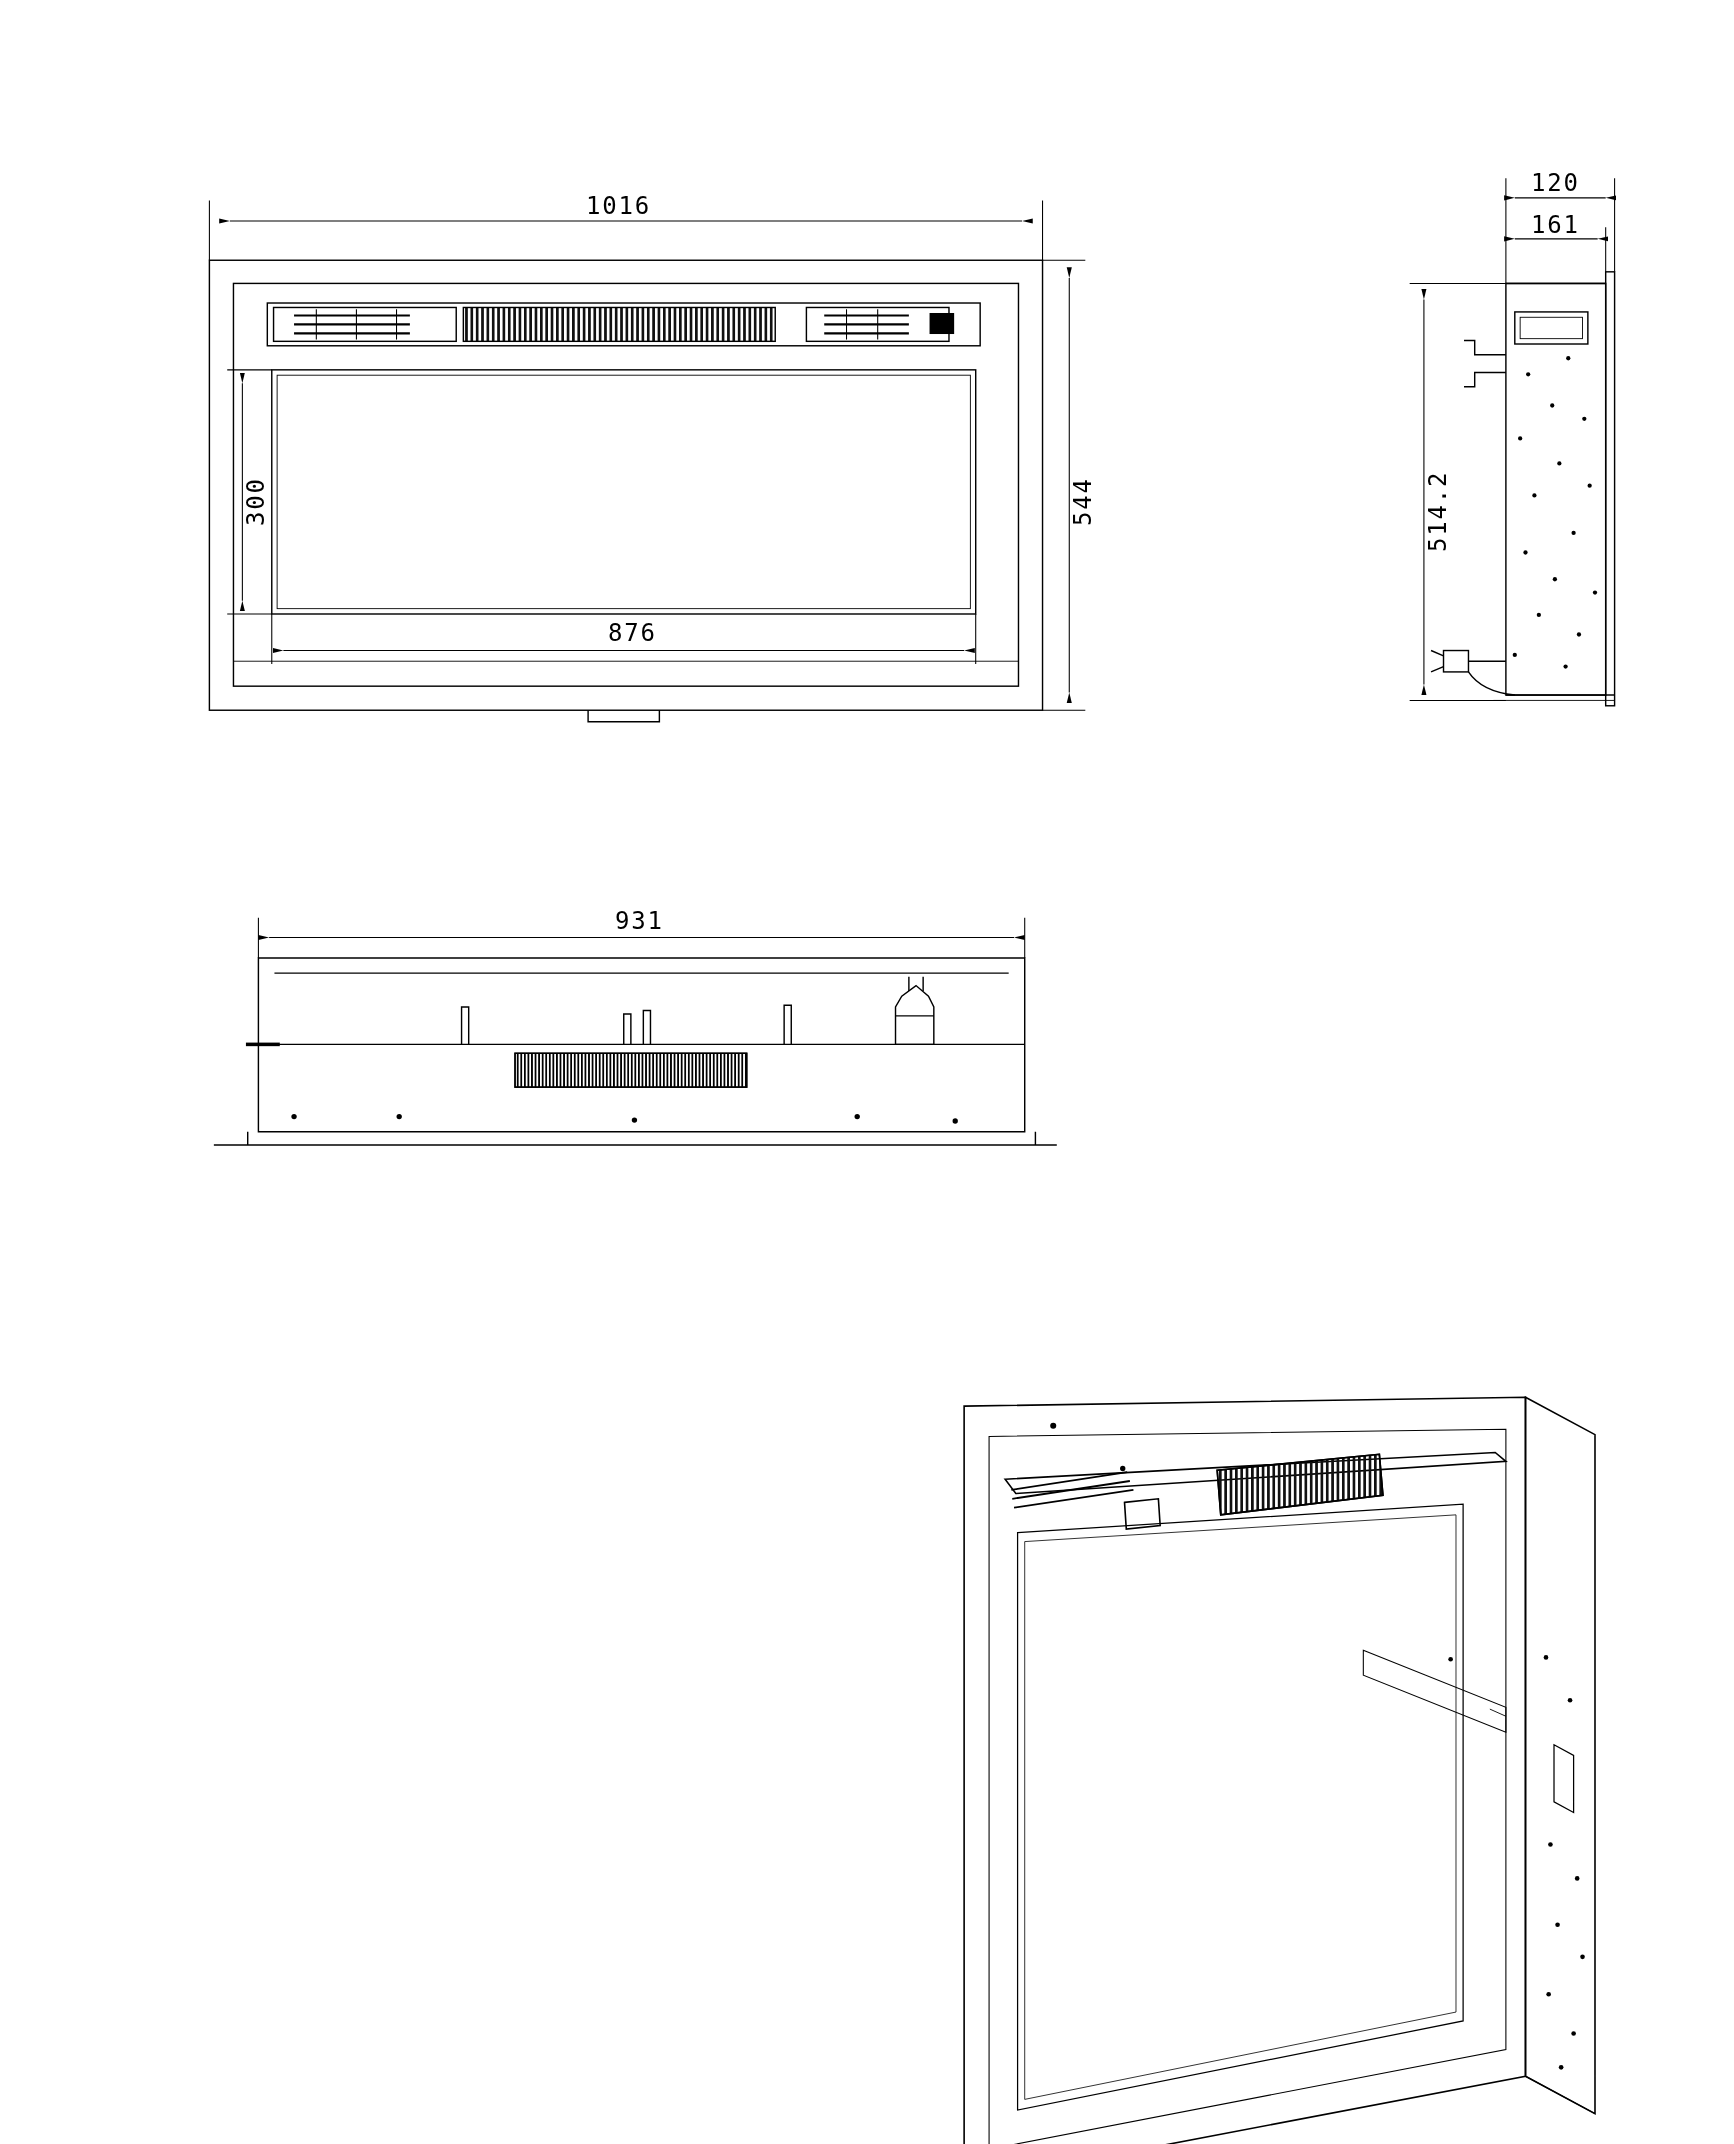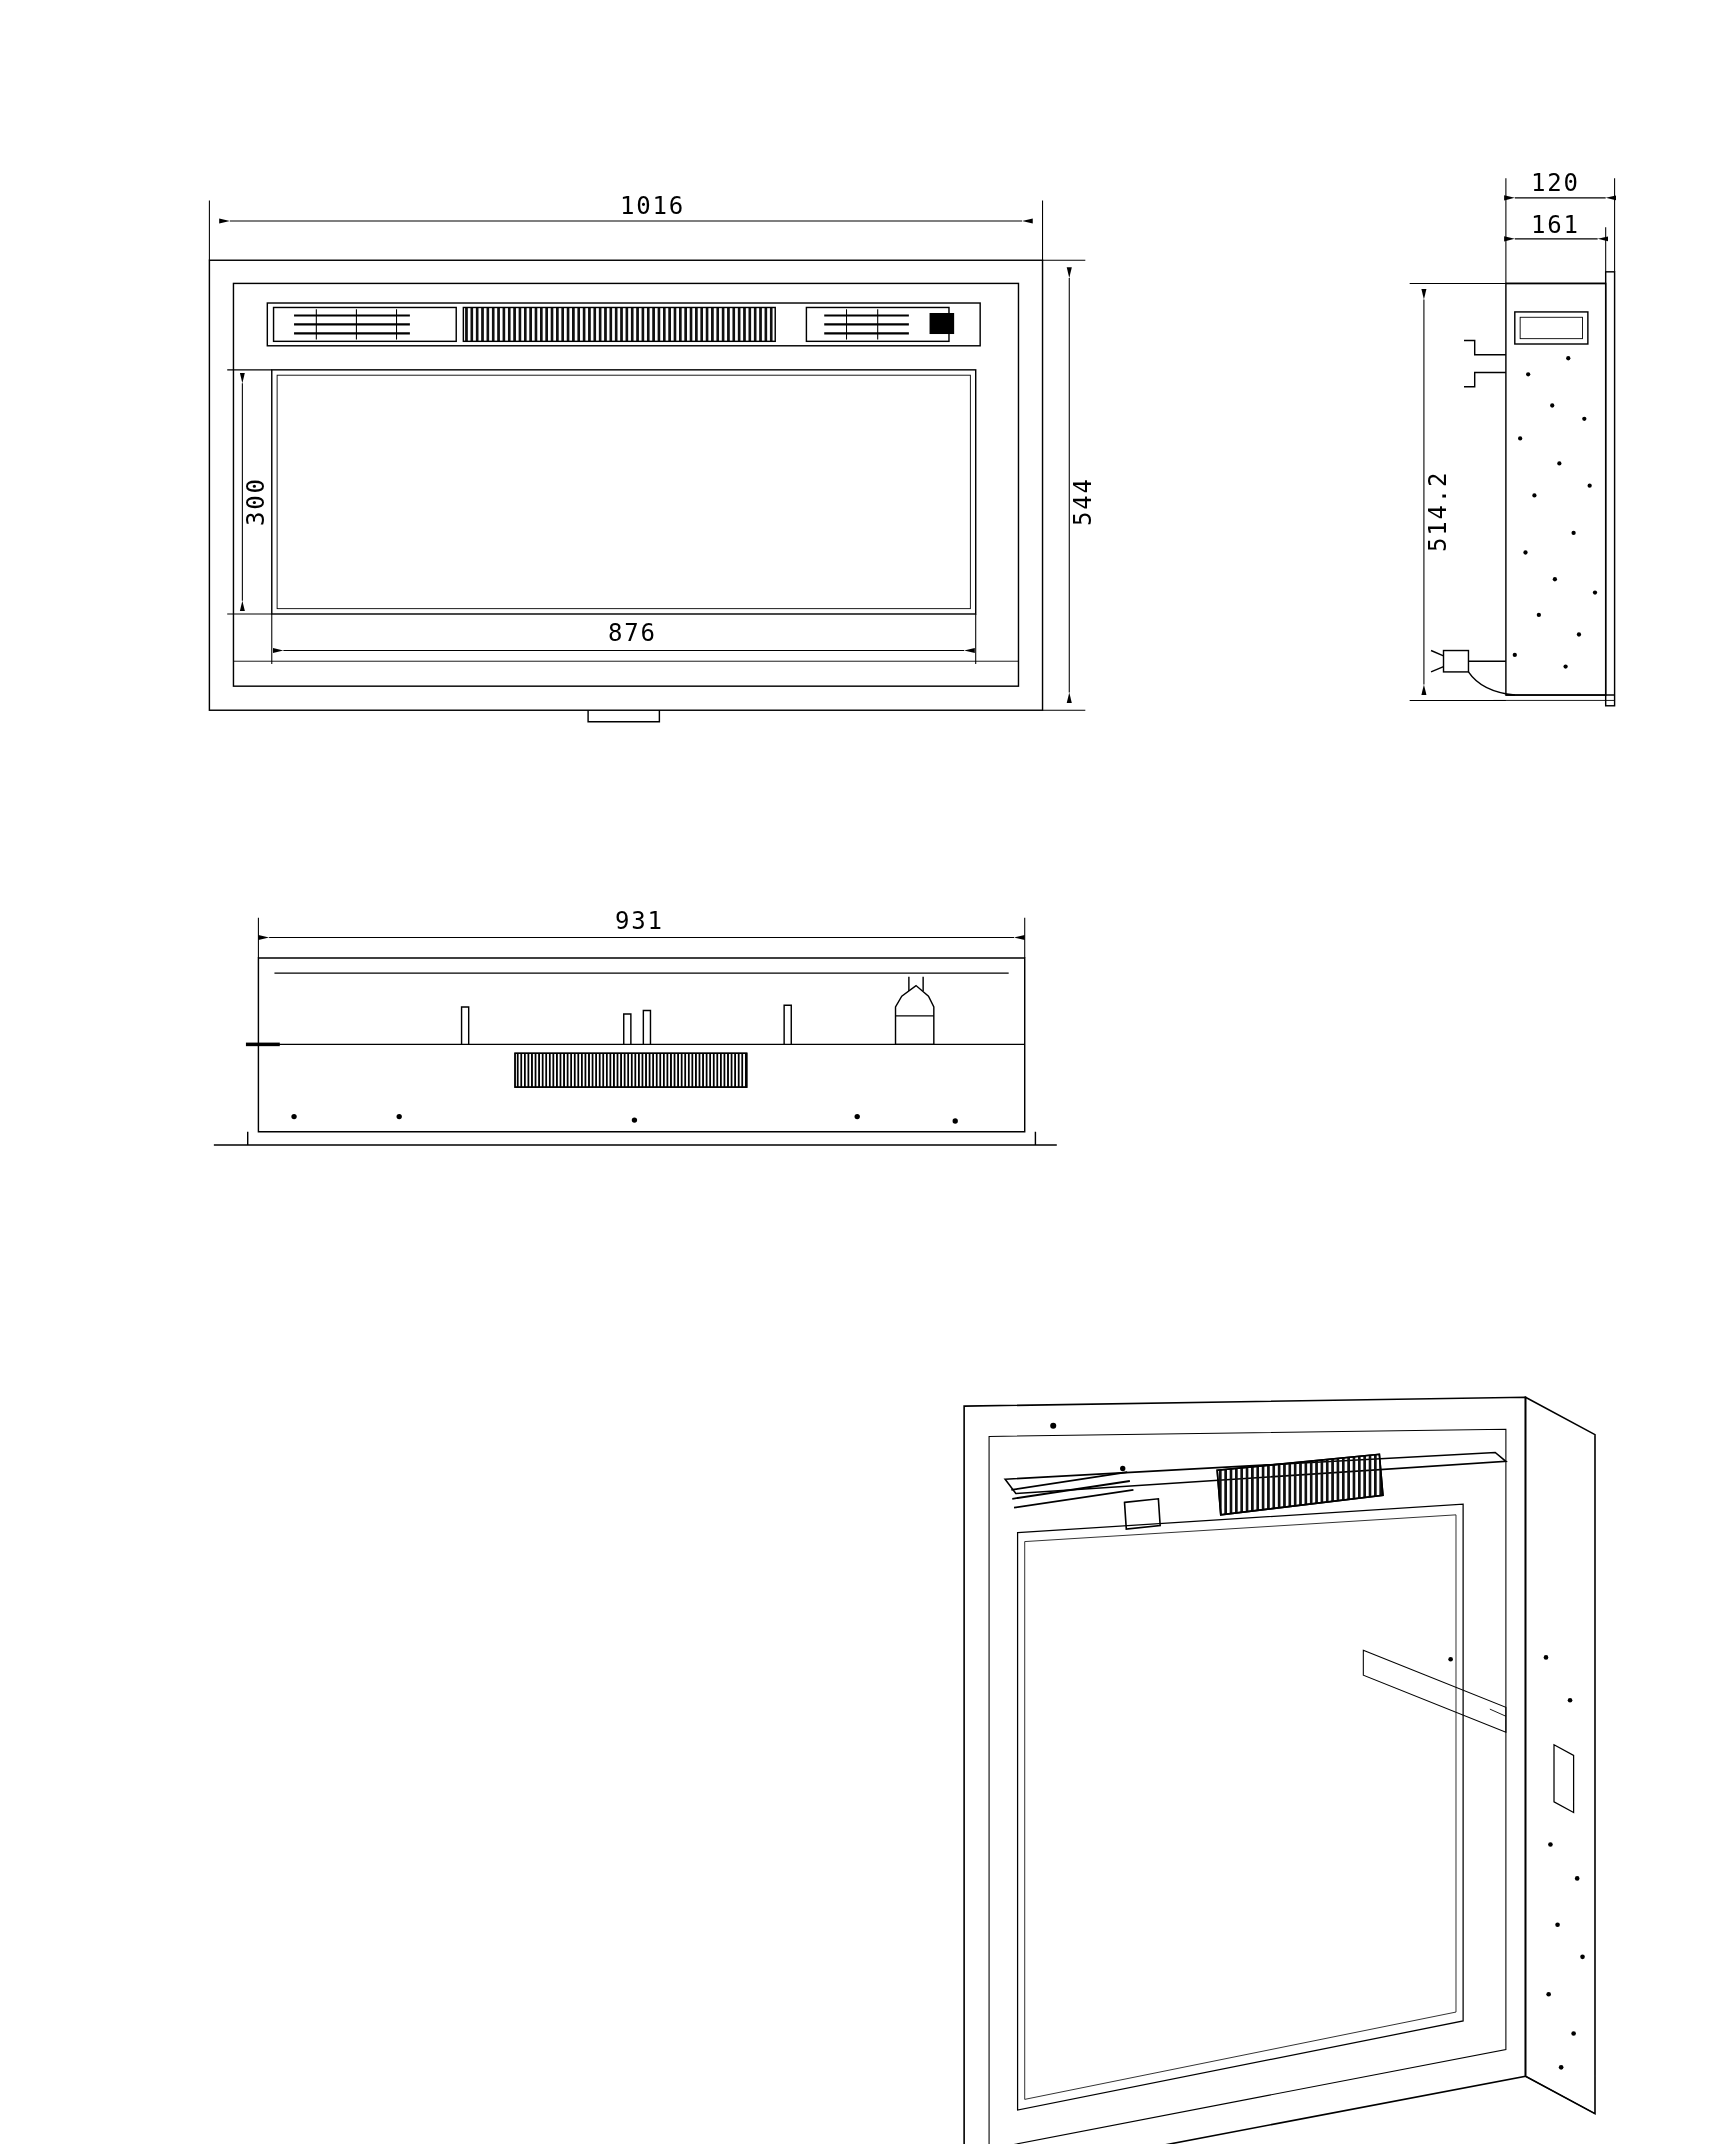--- a/index.html
+++ b/index.html
@@ -263,21 +263,21 @@
         <circle cx="1738" cy="2238" r="2.6"></circle>
         <circle cx="1766" cy="2282" r="2.6"></circle>
         <circle cx="1752" cy="2320" r="2.6"></circle>
         <circle cx="1628" cy="1862" r="2.6"></circle>
       </g>
 
       <path d="M1712 2330 L1790 2372" stroke-width="1.2"></path>
     </g>
   </svg>
 
-  <div class="dim-label" style="left:620px; top:192px;">1016</div>
+  <div class="dim-label" style="left:586px; top:192px;">1016</div>
 
   <div class="dim-label vert" style="left:1069px; top:526px;">544</div>
 
   <div class="dim-label vert" style="left:242px; top:526px;">300</div>
 
   <div class="dim-label" style="left:608px; top:619px;">876</div>
 
   <div class="dim-label" style="left:1531px; top:169px;">120</div>
 
   <div class="dim-label" style="left:1531px; top:211px;">161</div>

